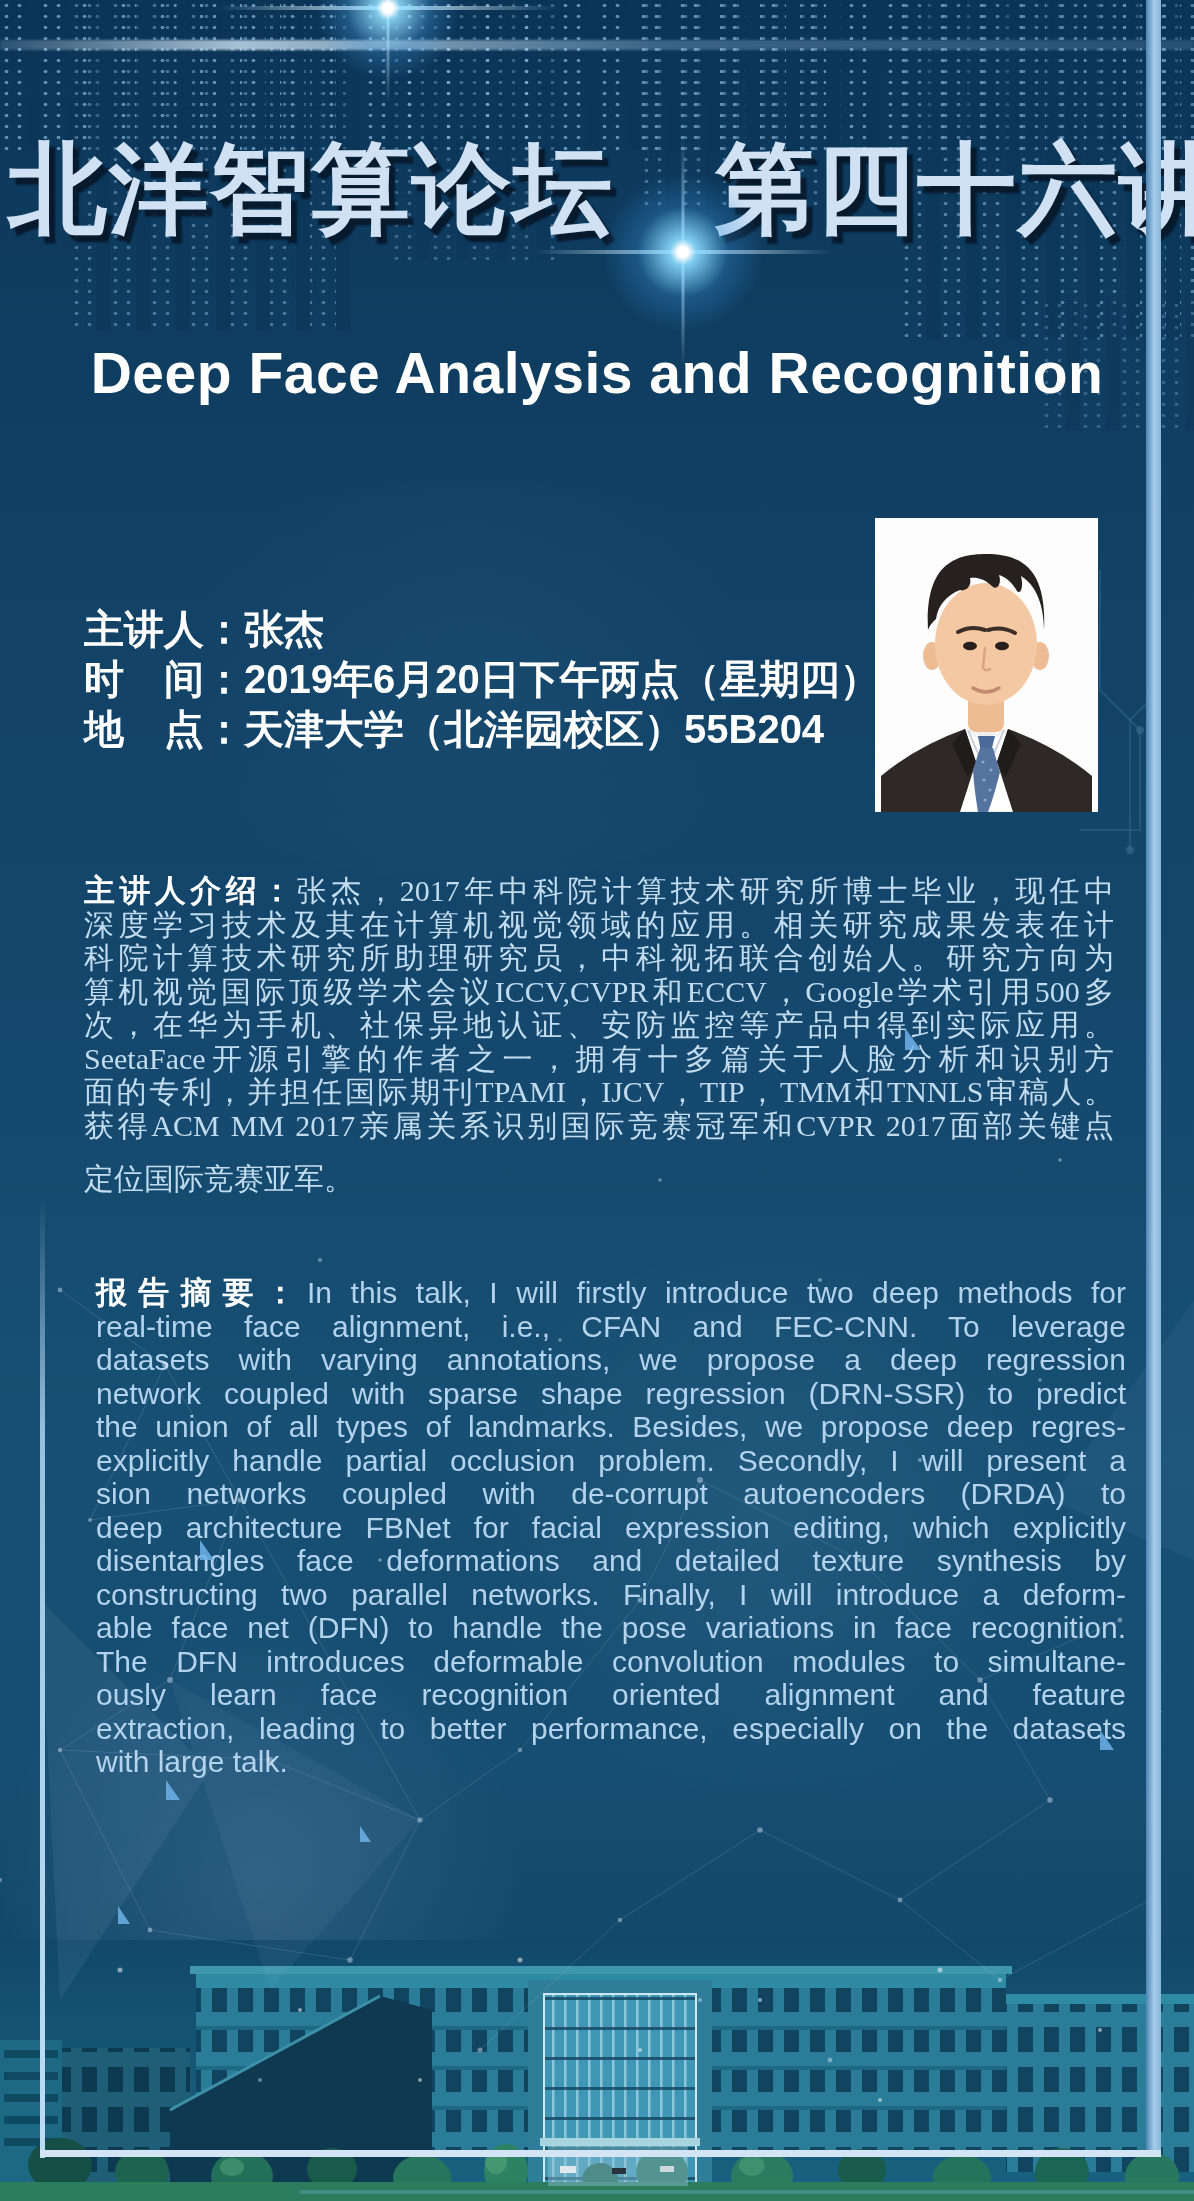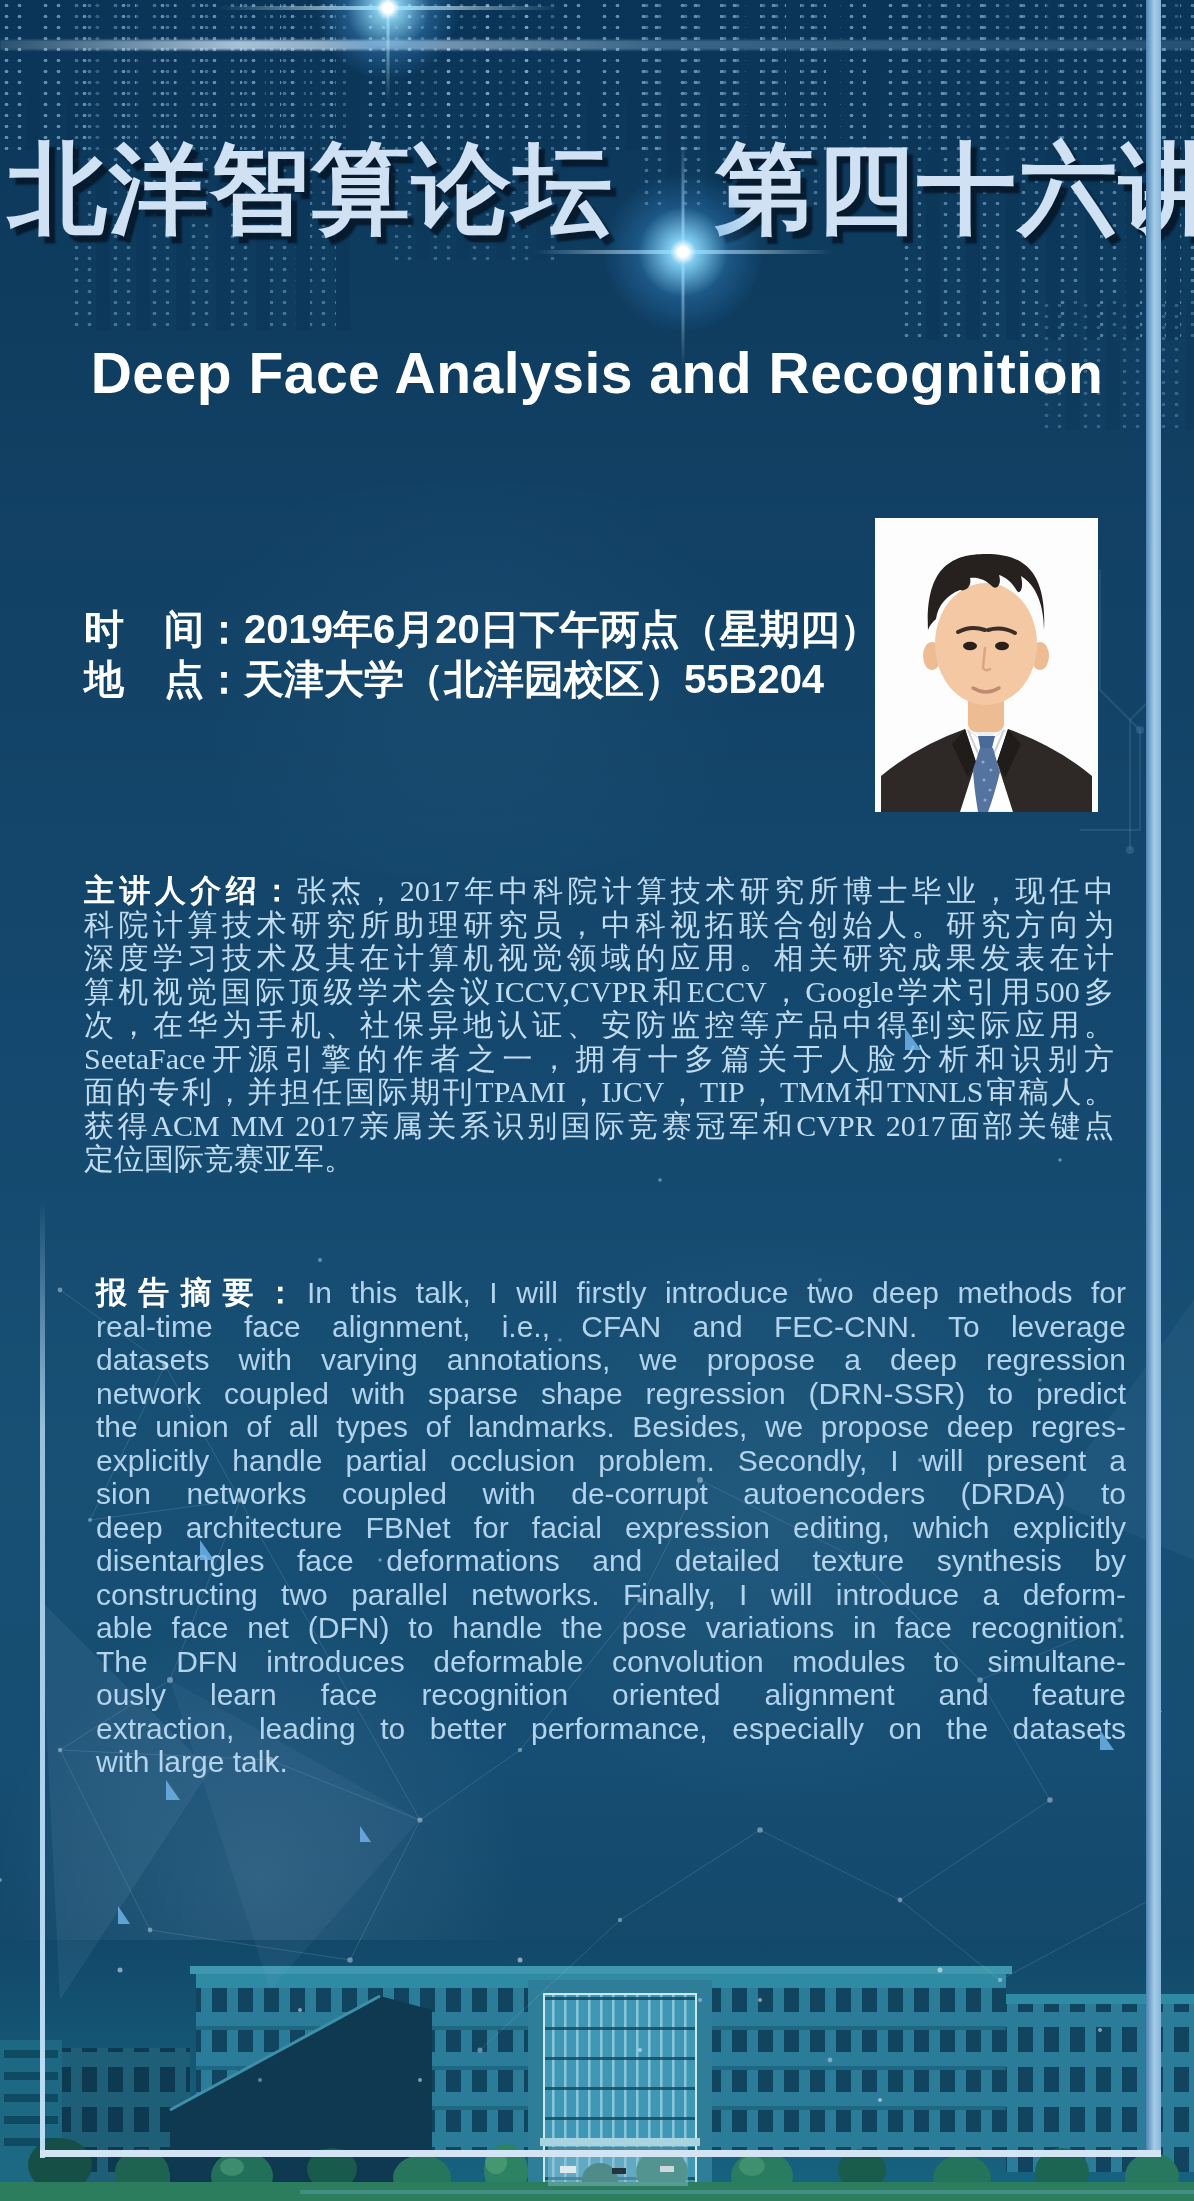--- a/index.html
+++ b/index.html
@@ -46,21 +46,21 @@
     font-weight:700;font-size:57px;color:#ffffff;letter-spacing:0.5px;}
   
   .info{position:absolute;left:84px;top:604px;color:#ffffff;font-weight:700;font-size:40px;line-height:50px;}
   .info-row{white-space:nowrap;}
   
   .photo{position:absolute;left:875px;top:518px;width:223px;height:294px;background:#fcfdfe;overflow:hidden;}
   
   .bio{position:absolute;left:84px;top:874px;width:1030px;
     font-family:"Liberation Serif","DejaVu Serif",serif;font-size:30px;color:#c2dcef;line-height:33.5px;}
   .bio-line{text-align:justify;text-align-last:justify;}
-  .bio-line.last{text-align-last:left;}
+  .bio-line.last{text-align-last:left;margin-top:20px;}
   .blabel{font-family:"Liberation Sans","DejaVu Sans",sans-serif;font-weight:700;color:#ffffff;font-size:31px;}
   
   .abstract{position:absolute;left:96px;top:1276px;width:1030px;
     font-size:30px;color:#b3d3ec;line-height:33.5px;}
   .ab-line{text-align:justify;text-align-last:justify;}
   .ab-line.last{text-align-last:left;}
   .alabel{font-weight:700;color:#ffffff;font-size:31px;letter-spacing:1px;}
   
   .constellation{position:absolute;left:0;top:0;width:1194px;height:2201px;pointer-events:none;}
   .circuit{position:absolute;left:900px;top:560px;width:294px;height:380px;pointer-events:none;opacity:.6;}
@@ -118,20 +118,21 @@
   <h1 class="series-title">北洋智算论坛　第四十六讲</h1>
   <div class="flare f2">
       <span class="h"></span>
       <span class="v"></span>
       <span class="core"></span>
     </div>
 
   <h2 class="talk-title">Deep Face Analysis and Recognition</h2>
 
   <div class="info">
+    <div class="info-row"><span>主讲人：</span><span>张杰</span></div>
     <div class="info-row"><span>时　间：</span><span>2019年6月20日下午两点（星期四）</span></div>
     <div class="info-row"><span>地　点：</span><span>天津大学（北洋园校区）55B204</span></div>
   </div>
 
   <div class="photo">
     <svg width="223" height="294" viewBox="0 0 223 294">
       <rect width="223" height="294" fill="#fdfdfd"></rect>
       <ellipse cx="111" cy="215" rx="10" ry="4" fill="rgba(0,0,0,.06)"></ellipse>
       <rect x="93" y="176" width="36" height="38" rx="8" fill="#eebc93"></rect>
       <ellipse cx="57" cy="138" rx="9" ry="14" fill="#eebc93"></ellipse>
@@ -157,22 +158,22 @@
           <circle cx="116" cy="252" r="1.6"></circle>
           <circle cx="109" cy="262" r="1.6"></circle>
           <circle cx="115" cy="272" r="1.6"></circle>
           <circle cx="110" cy="282" r="1.6"></circle>
         </g>
     </svg>
   </div>
 
   <div class="bio">
     <div class="bio-line"><span class="blabel">主讲人介绍：</span><span>张杰，2017年中科院计算技术研究所博士毕业，现任中</span></div>
+    <div class="bio-line">深度学习技术及其在计算机视觉领域的应用。相关研究成果发表在计</div>
     <div class="bio-line">科院计算技术研究所助理研究员，中科视拓联合创始人。研究方向为</div>
-    <div class="bio-line">深度学习技术及其在计算机视觉领域的应用。相关研究成果发表在计</div>
     <div class="bio-line">算机视觉国际顶级学术会议ICCV,CVPR和ECCV，Google学术引用500多</div>
     <div class="bio-line">次，在华为手机、社保异地认证、安防监控等产品中得到实际应用。</div>
     <div class="bio-line">SeetaFace开源引擎的作者之一，拥有十多篇关于人脸分析和识别方</div>
     <div class="bio-line">面的专利，并担任国际期刊TPAMI，IJCV，TIP，TMM和TNNLS审稿人。</div>
     <div class="bio-line">获得ACM MM 2017亲属关系识别国际竞赛冠军和CVPR 2017面部关键点</div>
     <div class="bio-line last">定位国际竞赛亚军。</div>
   </div>
 
   <div class="abstract">
     <div class="ab-line"><span class="alabel">报告摘要：</span><span>In this talk, I will firstly introduce two deep methods for</span></div>

